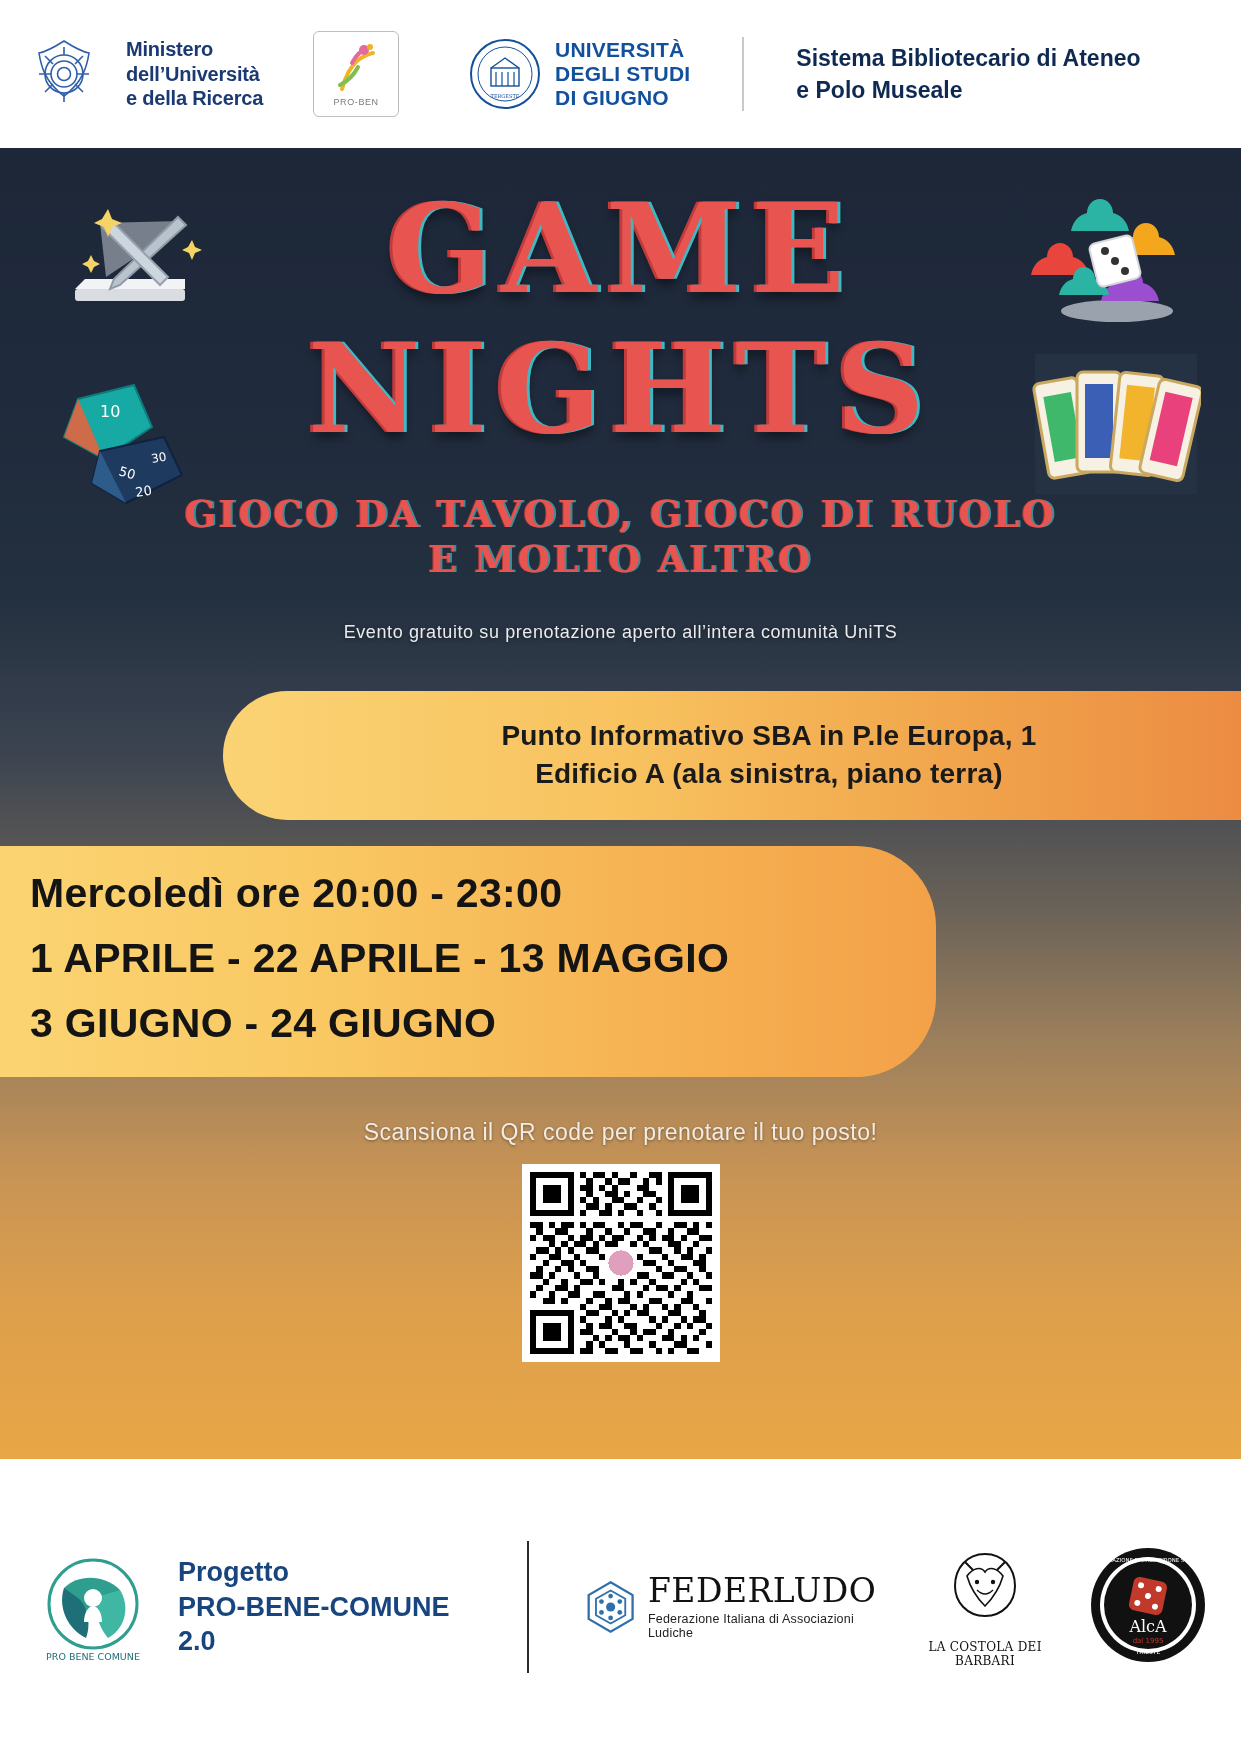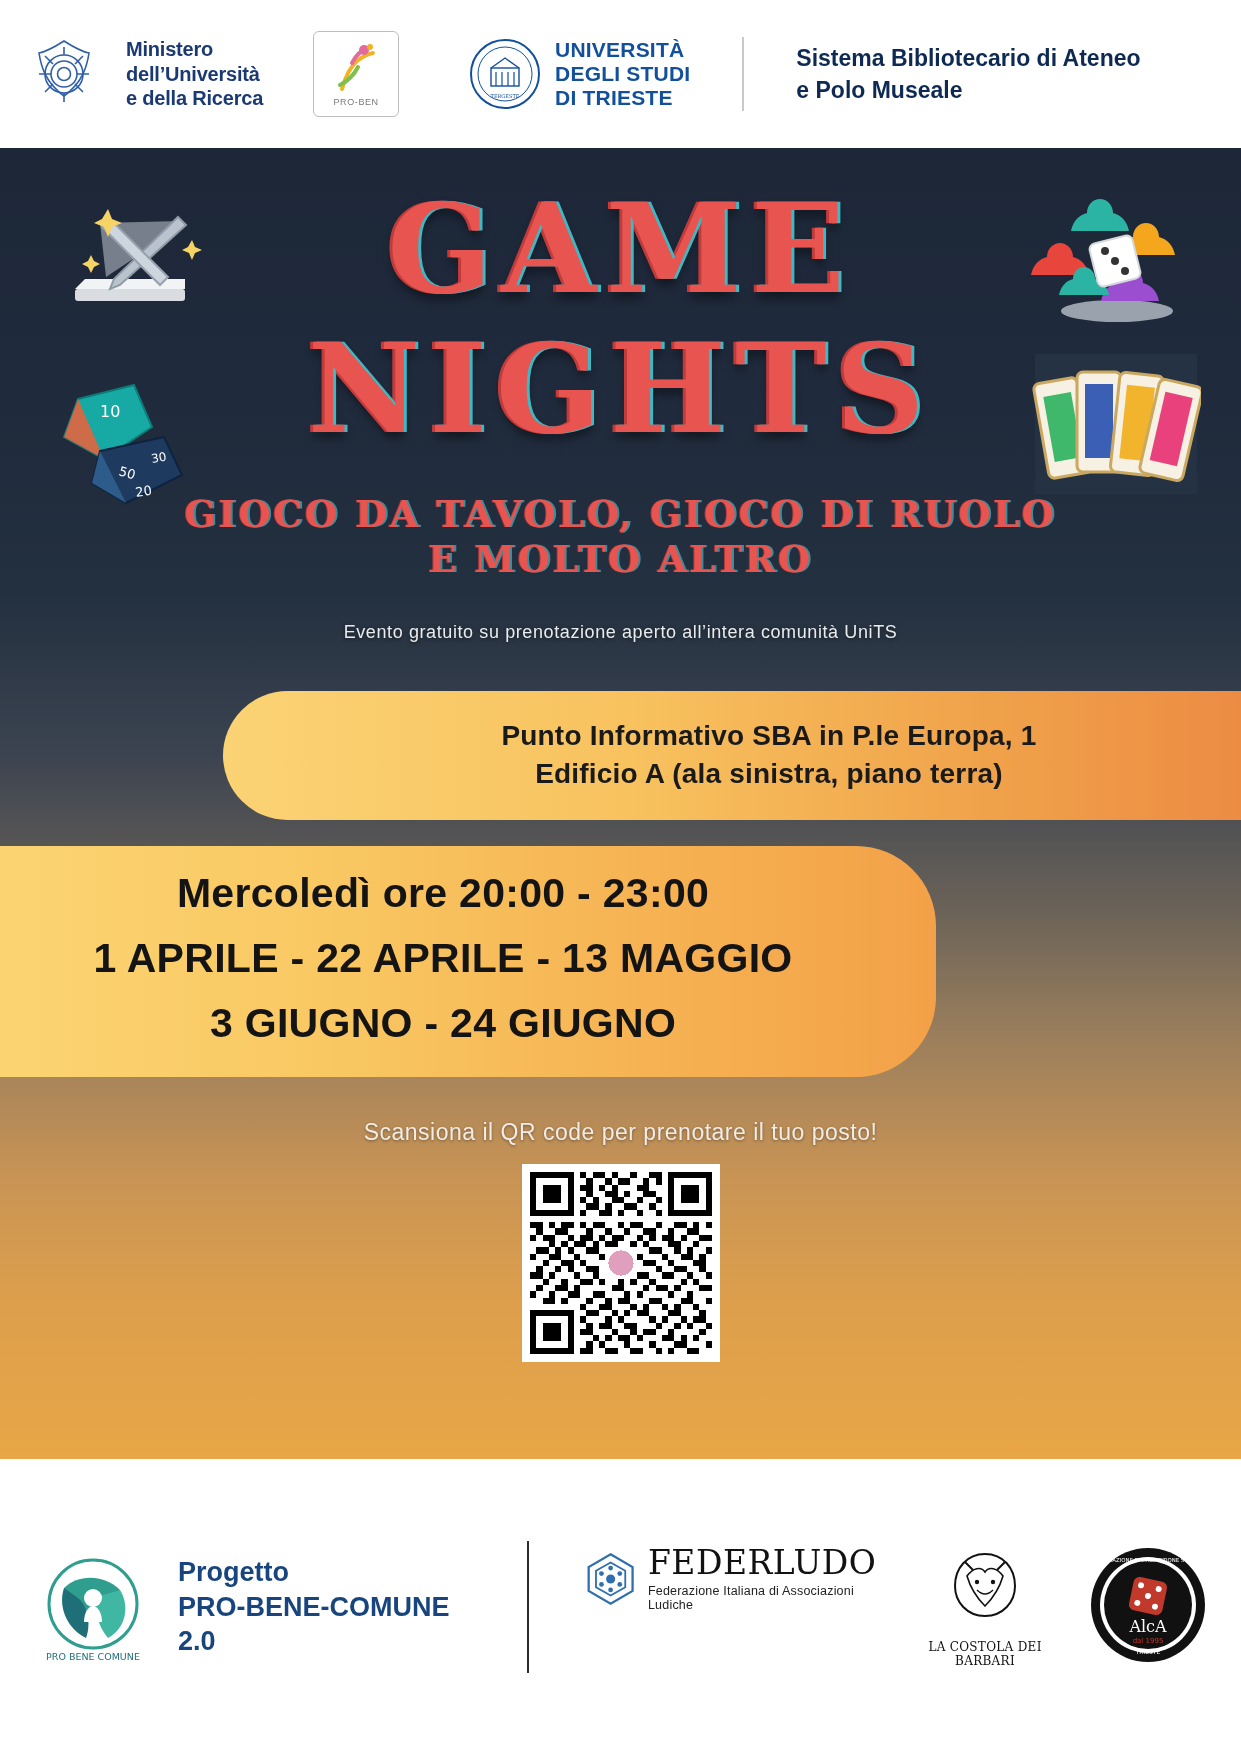--- a/index.html
+++ b/index.html
@@ -116,21 +116,20 @@
   }
 
   
   .dates {
     margin: 26px auto 0 0;
     width: 936px;
     background: linear-gradient(to right, #fbd472 0%, #f9c863 35%, #f6b253 70%, #f3a148 100%);
     border-top-right-radius: 80px;
     border-bottom-right-radius: 80px;
     padding: 24px 80px 30px 30px;
-    text-align: center;
   }
   .dates-line-1 { font-size: 41px; font-weight: bold; color: #141414; letter-spacing: .3px; }
   .dates-line-2 { font-size: 41px; font-weight: bold; color: #141414; margin-top: 18px; letter-spacing: .3px; }
   .dates-line-3 { font-size: 41px; font-weight: bold; color: #141414; margin-top: 18px; letter-spacing: .3px; }
 
   .qr-caption {
     text-align: center; color: #f3ece4; font-size: 23px; margin-top: 42px;
     letter-spacing: .5px; text-shadow: 0 1px 3px rgba(0,0,0,.4);
   }
   .qr-holder {
@@ -144,21 +143,21 @@
     height: 296px;
     background: #ffffff;
     display: flex;
     align-items: center;
     padding: 0 34px;
     gap: 26px;
   }
   .pbc-logo { width: 118px; height: 118px; position: relative; }
   .pbc-text { font-size: 27px; font-weight: bold; color: #19457e; line-height: 1.28; }
   .f-divider { width: 2px; height: 132px; background: #2b2b2b; margin: 0 30px 0 44px; }
-  .partners { display: flex; align-items: flex-start; gap: 44px; }
+  .partners { display: flex; align-items: center; gap: 44px; }
   .federludo { display: flex; align-items: center; gap: 12px; }
   .federludo-text {
     font-family: "DejaVu Serif", serif;
     font-size: 33px; color: #111; letter-spacing: .5px; line-height: 1;
   }
   .federludo-sub { font-size: 12.5px; color: #222; margin-top: 5px; letter-spacing: .2px; }
   .costola { text-align: center; }
   .costola-name { font-family: "DejaVu Serif", serif; font-size: 12px; color: #111; margin-top: 4px; letter-spacing: .3px; }
   .aleca { width: 118px; height: 118px; }
 </style>
@@ -203,21 +202,21 @@
       <circle cx="36" cy="36" r="34" fill="none" stroke="#12509b" stroke-width="2"></circle>
       <circle cx="36" cy="36" r="27" fill="none" stroke="#12509b" stroke-width="1"></circle>
       <rect x="22" y="30" width="28" height="18" fill="none" stroke="#12509b" stroke-width="1.4"></rect>
       <path d="M22 30 L36 20 L50 30" fill="none" stroke="#12509b" stroke-width="1.4"></path>
       <path d="M27 48 L27 34 M33 48 L33 34 M39 48 L39 34 M45 48 L45 34" stroke="#12509b" stroke-width="1.2"></path>
       <text x="36" y="60" font-size="5" fill="#12509b" text-anchor="middle" font-family="DejaVu Serif, serif">TERGESTE</text>
     </svg>
     <div class="units-text">
       <div>UNIVERSITÀ</div>
       <div>DEGLI STUDI</div>
-      <div>DI TRIESTE</div>
+      <div>DI GIUGNO</div>
     </div>
   </div>
 
   <div class="vdivider"></div>
 
   <div class="sba-text">
     <div>Sistema Bibliotecario di Ateneo</div>
     <div>e Polo Museale</div>
   </div>
 </div>

